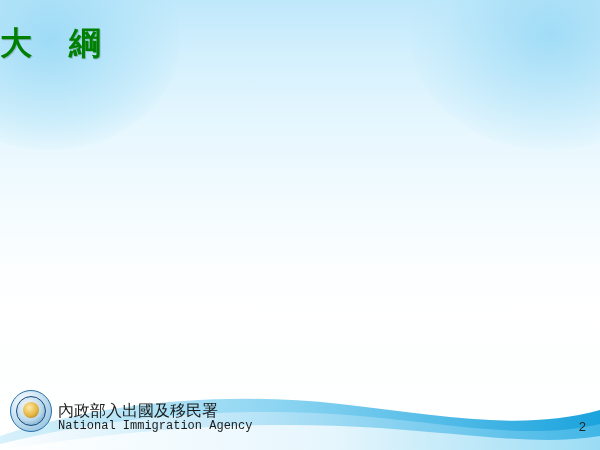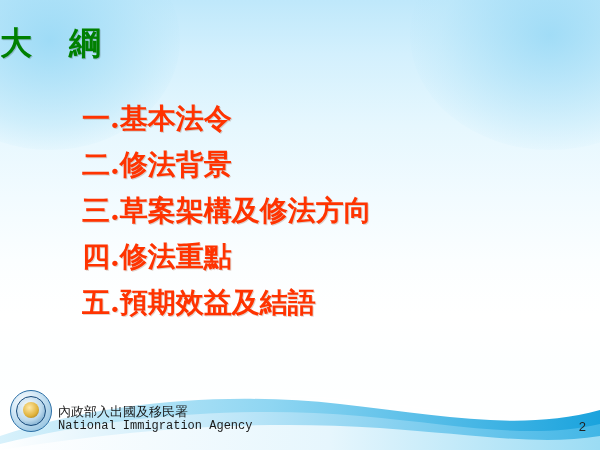--- a/index.html
+++ b/index.html
@@ -126,21 +126,21 @@
   }
 
   .footer-text {
     position: absolute;
     left: 58px;
     bottom: 16px;
     line-height: 1.15;
   }
   .footer-text .cn {
     font-family: "DejaVu Sans", sans-serif;
-    font-size: 13px;
+    font-size: 16px;
     color: #1a1a1a;
     white-space: nowrap;
   }
   .footer-text .en {
     font-family: Liberation Mono, monospace;
     font-size: 12px;
     color: #1a1a1a;
     white-space: nowrap;
   }
 
@@ -156,37 +156,20 @@
 </head>
 <body>
 
 <div class="slide">
 
   <div class="corner-left"></div>
   <div class="corner-right"></div>
 
   <div class="title">大　綱</div>
 
-  <div class="outline-list">
-    <div class="outline-item">
-      <span class="num">一.</span><span>基本法令</span>
-    </div>
-    <div class="outline-item">
-      <span class="num">二.</span><span>修法背景</span>
-    </div>
-    <div class="outline-item">
-      <span class="num">三.</span><span>草案架構及修法方向</span>
-    </div>
-    <div class="outline-item">
-      <span class="num">四.</span><span>修法重點</span>
-    </div>
-    <div class="outline-item">
-      <span class="num">五.</span><span>預期效益及結語</span>
-    </div>
-  </div>
 
   <div class="wave-wrap">
     <svg width="600" height="110" viewBox="0 0 600 110" preserveAspectRatio="none">
       <defs>
         <linearGradient id="wg1" x1="0" y1="0" x2="1" y2="0">
           <stop offset="0%" stop-color="#d8f1fb"></stop>
           <stop offset="45%" stop-color="#8fd6f2"></stop>
           <stop offset="100%" stop-color="#1aa3dd"></stop>
         </linearGradient>
         <linearGradient id="wg2" x1="0" y1="0" x2="1" y2="0">

